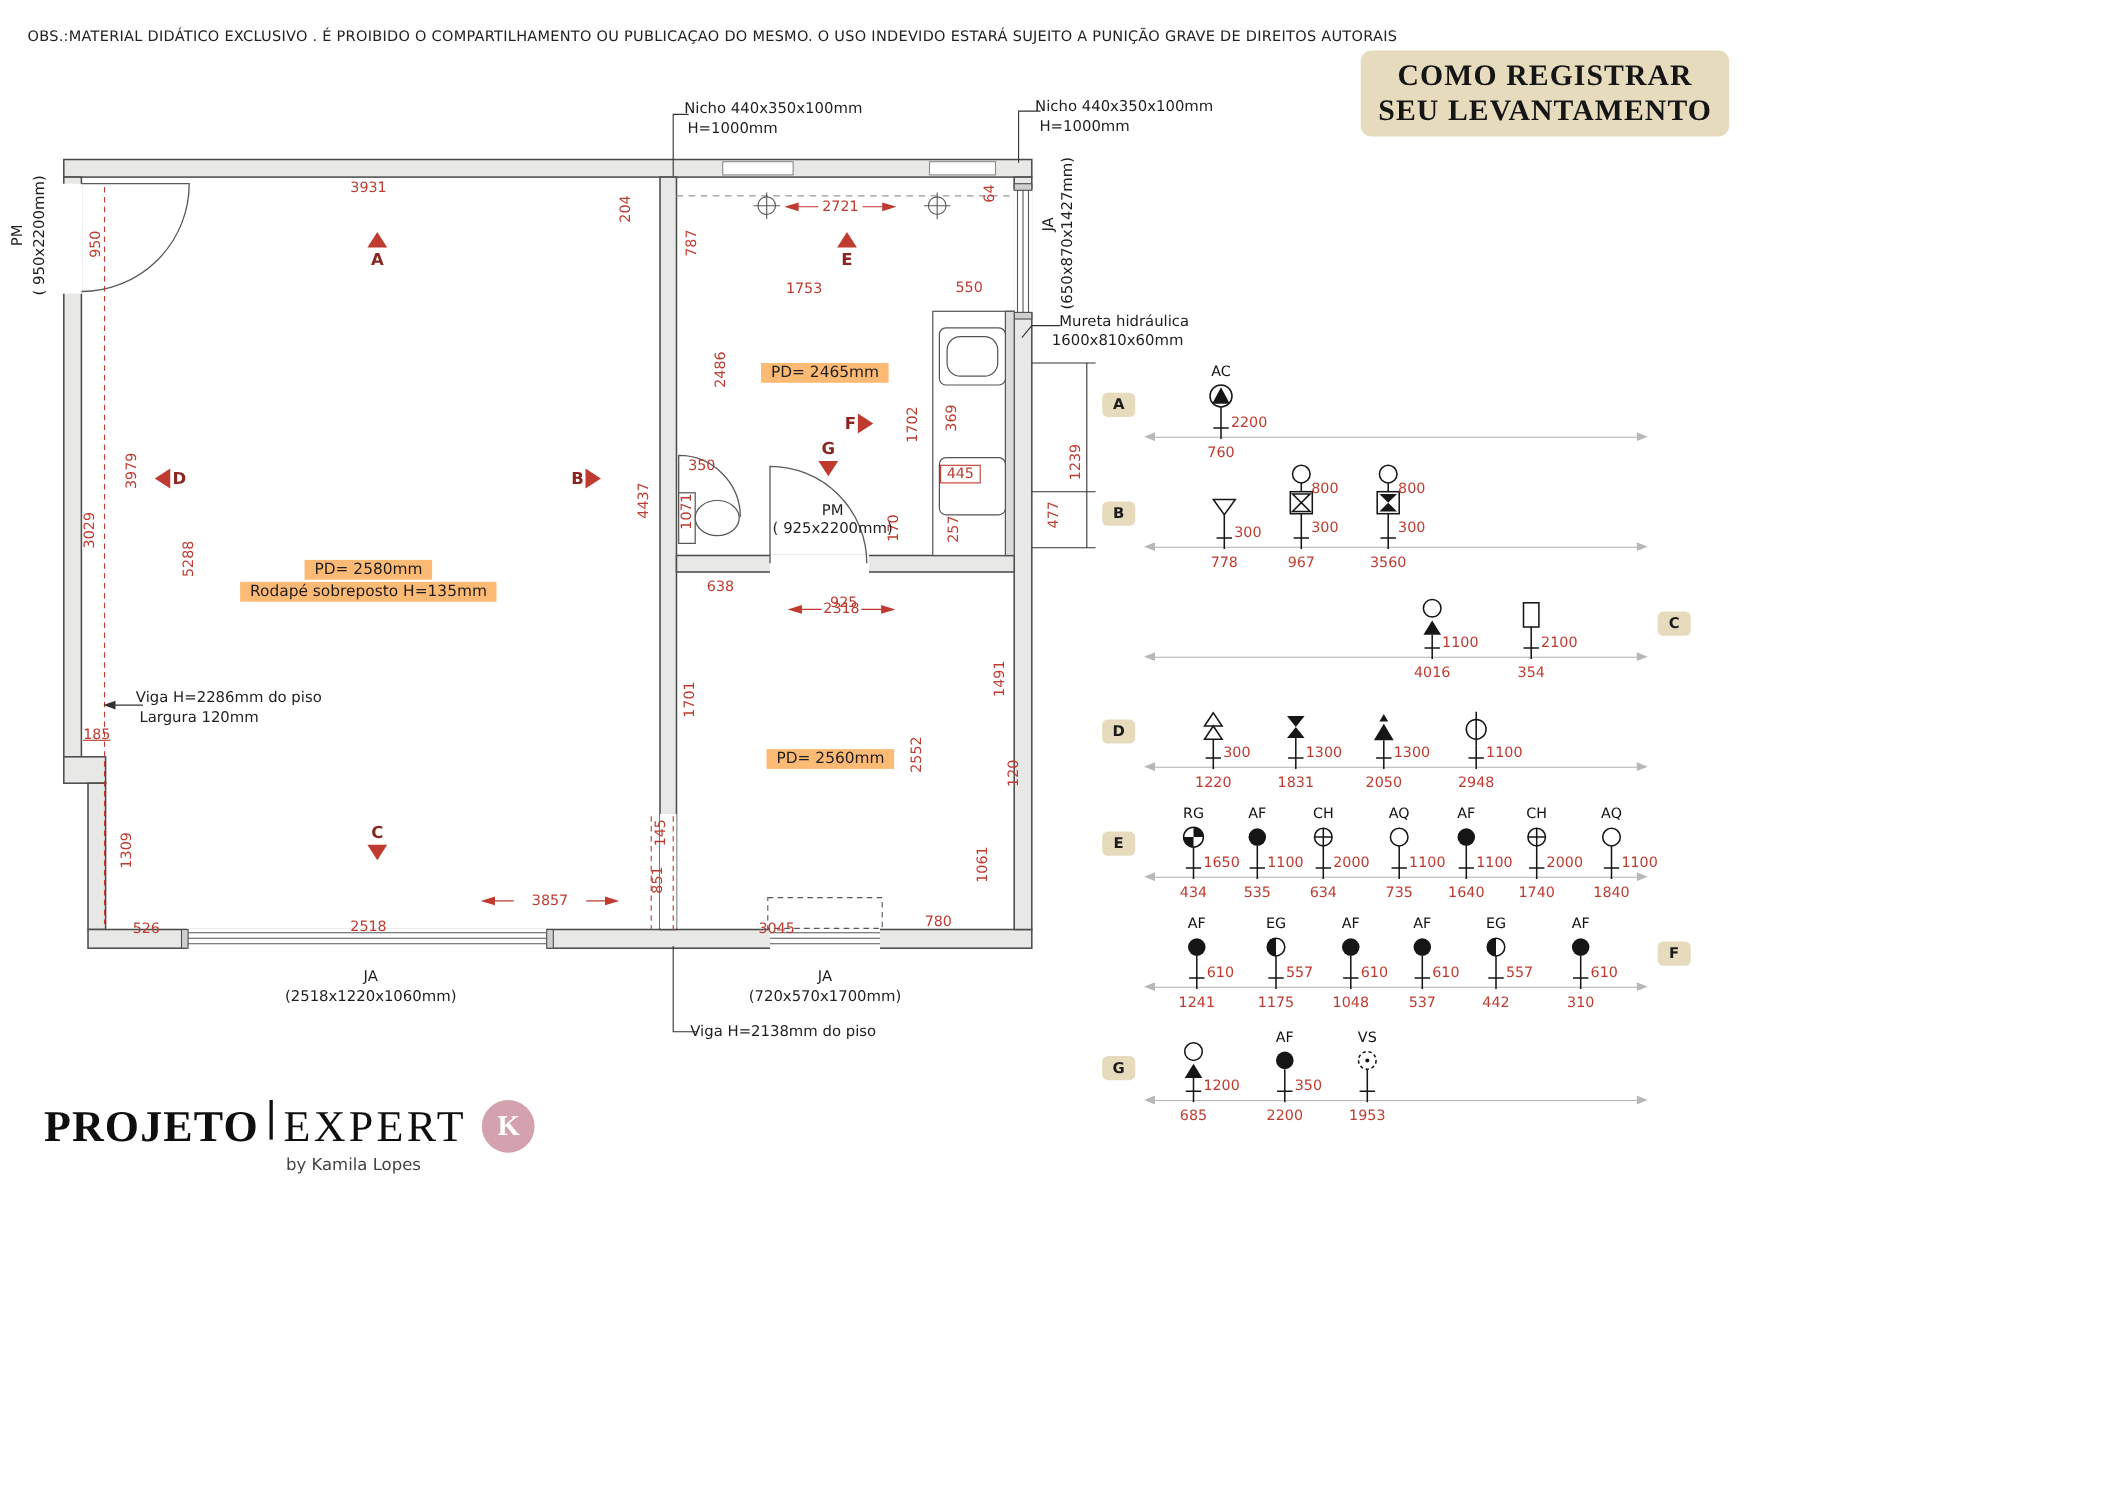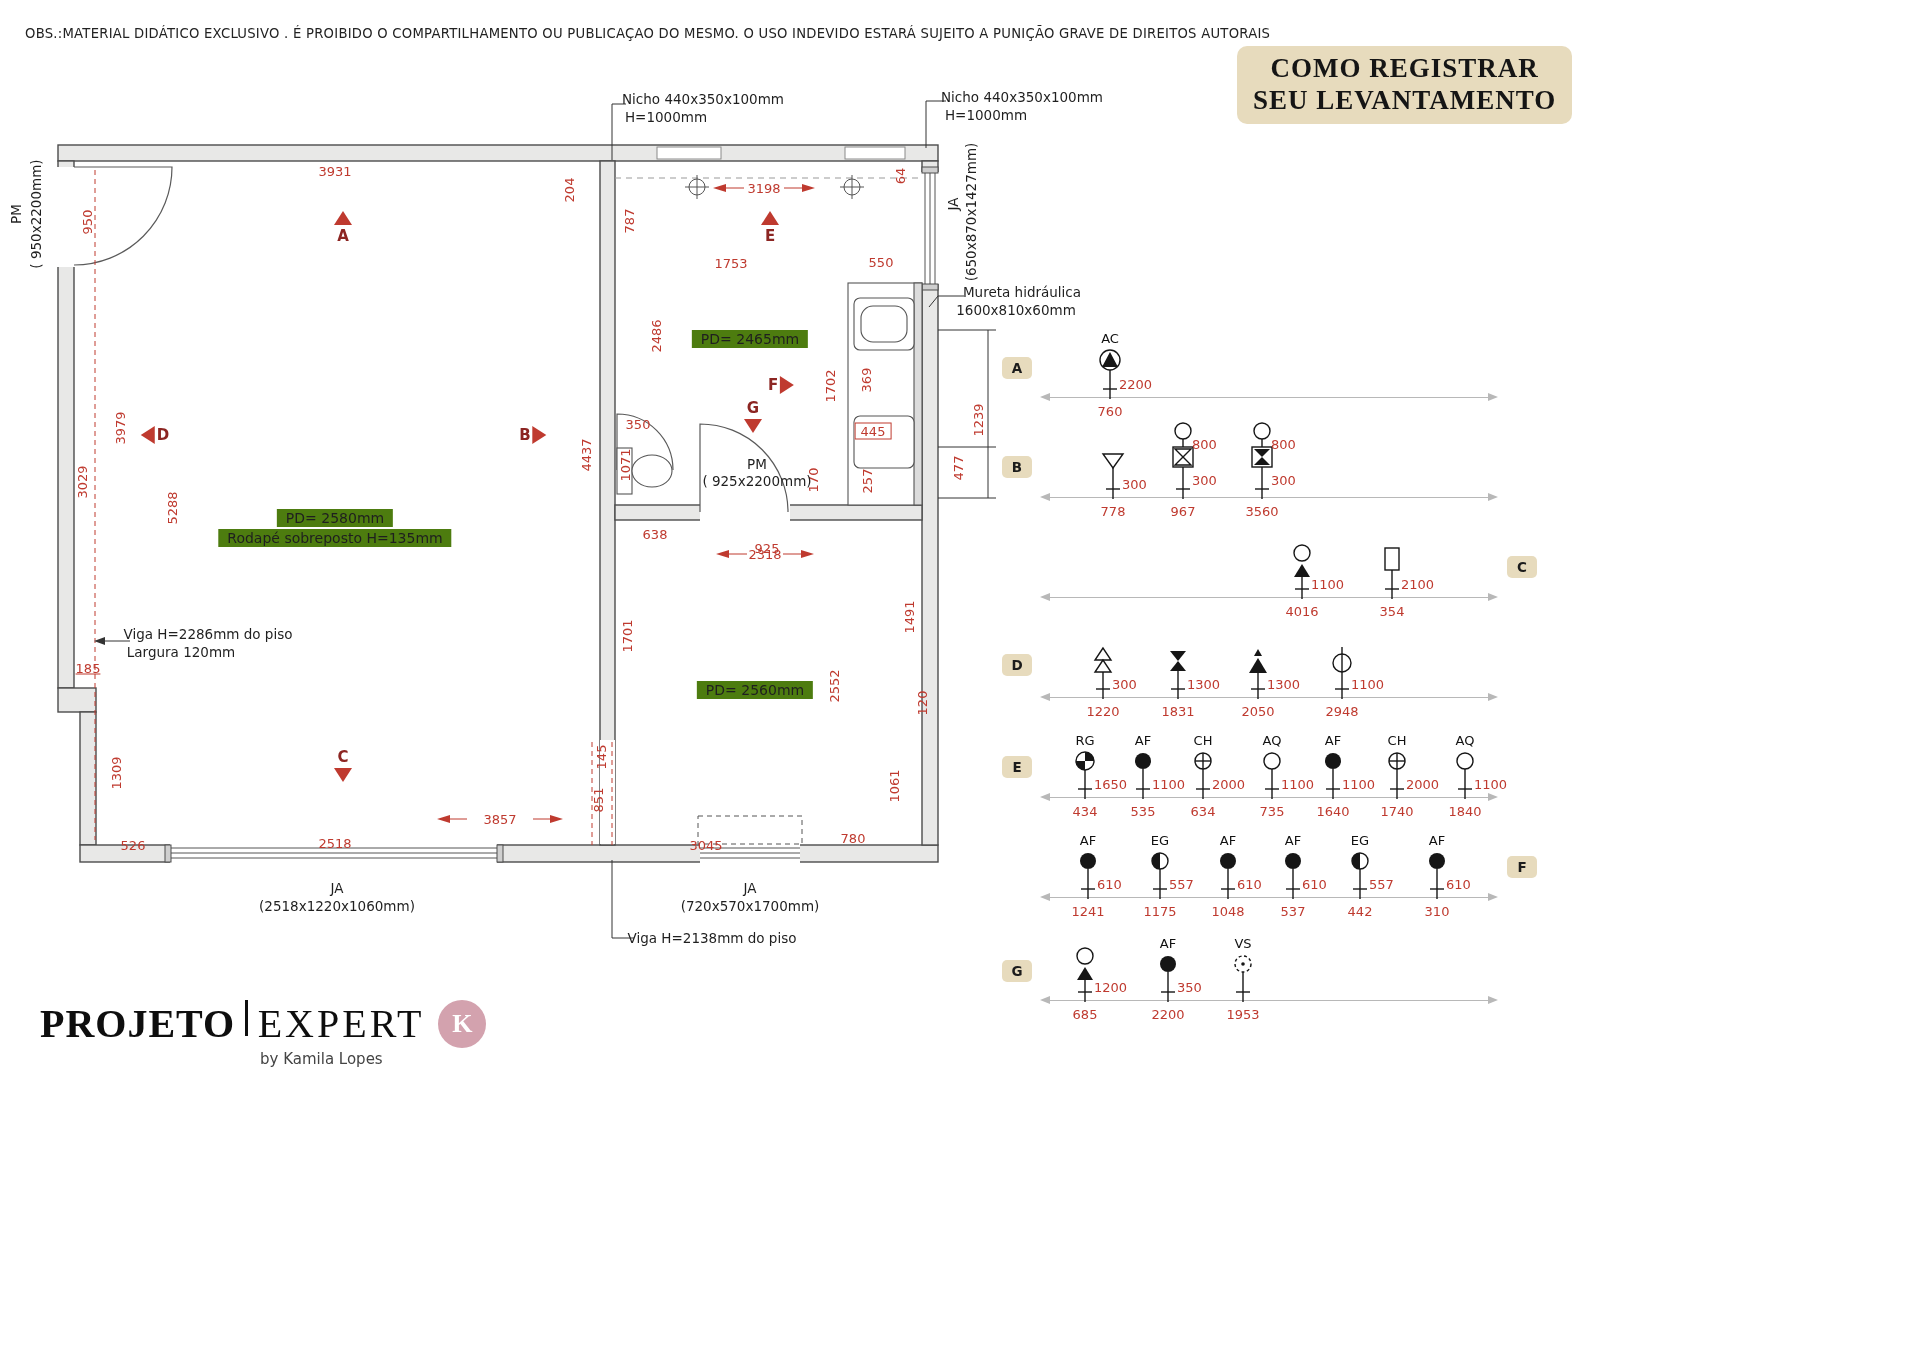--- a/index.html
+++ b/index.html
@@ -17,21 +17,21 @@
   .info-box{position:absolute;left:1155px;top:160px;border:2px dashed #bf3a2f;
             padding:8px 14px 10px;color:#161616;min-width:260px;}
   .info-box h2{margin:0 0 4px;font-size:20px;font-weight:bold;letter-spacing:.5px;}
   .info-box .line{font-size:17.5px;line-height:1.42;}
 
   
   .plan-svg{position:absolute;left:0;top:0;width:1920px;height:1357px;}
   #plan-layer,#elev-layer{position:absolute;left:0;top:0;width:1920px;height:1357px;pointer-events:none;}
   .plan-label{position:absolute;font-size:13px;color:#bf3a2f;white-space:nowrap;}
   .plan-label.black{color:#1f1f1f;font-size:13.5px;}
-  .plan-label.boxed{background:#4d7c0f;color:#1f1f1f;font-size:14px;padding:1px 9px;}
+  .plan-label.boxed{background:#fdba74;color:#1f1f1f;font-size:14px;padding:1px 9px;}
   .plan-label.redbox{border:1.2px solid #bf3a2f;padding:0 5px;background:#fff;}
 
   .marker{position:absolute;display:flex;align-items:center;justify-content:center;gap:2px;
           transform:translate(-50%,-50%);color:#8c2522;font-weight:600;font-size:15px;}
   .marker.dir-up,.marker.dir-down{flex-direction:column;}
   .tri{width:0;height:0;display:block;}
   .tri-up{border-left:9px solid transparent;border-right:9px solid transparent;border-bottom:14px solid #bf3a2f;}
   .tri-down{border-left:9px solid transparent;border-right:9px solid transparent;border-top:14px solid #bf3a2f;}
   .tri-left{border-top:9px solid transparent;border-bottom:9px solid transparent;border-right:14px solid #bf3a2f;}
   .tri-right{border-top:9px solid transparent;border-bottom:9px solid transparent;border-left:14px solid #bf3a2f;}
@@ -158,21 +158,21 @@
   </svg>
 
   <div id="plan-layer">
       <div class="plan-label" style="left: 335px; top: 171px; transform: translate(-50%, -50%);">3931</div>
       <div class="plan-label" style="left: 87px; top: 222px; transform: translate(-50%, -50%) rotate(-90deg);">950</div>
       <div class="plan-label" style="left: 120px; top: 428px; transform: translate(-50%, -50%) rotate(-90deg);">3979</div>
       <div class="plan-label" style="left: 82px; top: 482px; transform: translate(-50%, -50%) rotate(-90deg);">3029</div>
       <div class="plan-label" style="left: 172px; top: 508px; transform: translate(-50%, -50%) rotate(-90deg);">5288</div>
       <div class="plan-label" style="left: 569px; top: 190px; transform: translate(-50%, -50%) rotate(-90deg);">204</div>
       <div class="plan-label" style="left: 629px; top: 221px; transform: translate(-50%, -50%) rotate(-90deg);">787</div>
-      <div class="plan-label" style="left: 764px; top: 188px; transform: translate(-50%, -50%);">3198</div>
+      <div class="plan-label" style="left: 764px; top: 188px; transform: translate(-50%, -50%);">2721</div>
       <div class="plan-label" style="left: 900px; top: 176px; transform: translate(-50%, -50%) rotate(-90deg);">64</div>
       <div class="plan-label" style="left: 731px; top: 263px; transform: translate(-50%, -50%);">1753</div>
       <div class="plan-label" style="left: 881px; top: 262px; transform: translate(-50%, -50%);">550</div>
       <div class="plan-label" style="left: 656px; top: 336px; transform: translate(-50%, -50%) rotate(-90deg);">2486</div>
       <div class="plan-label" style="left: 830px; top: 386px; transform: translate(-50%, -50%) rotate(-90deg);">1702</div>
       <div class="plan-label" style="left: 866px; top: 380px; transform: translate(-50%, -50%) rotate(-90deg);">369</div>
       <div class="plan-label redbox" style="left: 873px; top: 431px; transform: translate(-50%, -50%);">445</div>
       <div class="plan-label" style="left: 638px; top: 424px; transform: translate(-50%, -50%);">350</div>
       <div class="plan-label" style="left: 625px; top: 465px; transform: translate(-50%, -50%) rotate(-90deg);">1071</div>
       <div class="plan-label" style="left: 586px; top: 455px; transform: translate(-50%, -50%) rotate(-90deg);">4437</div>

